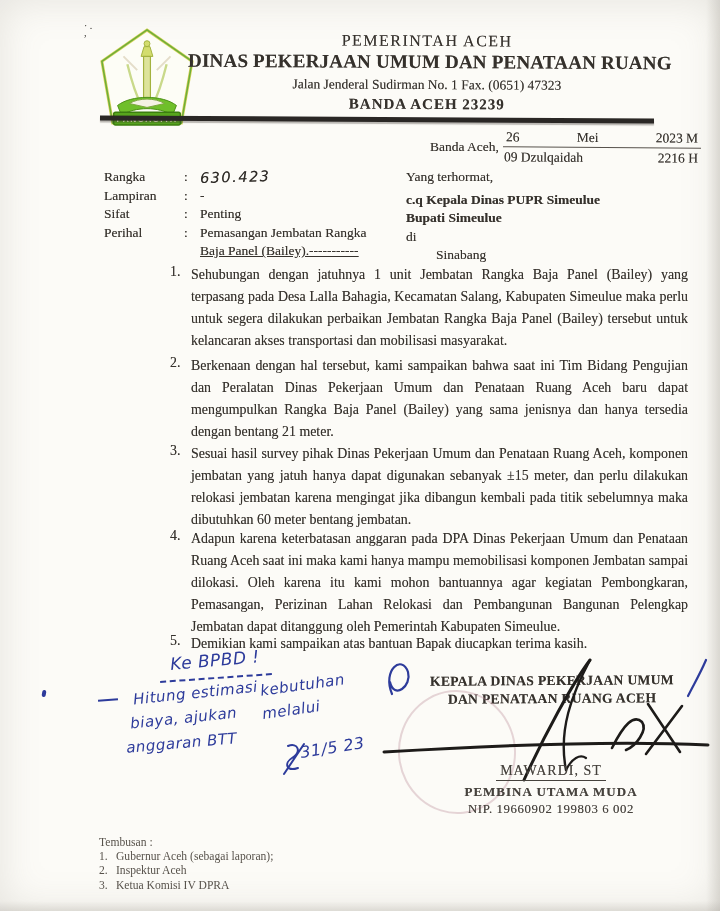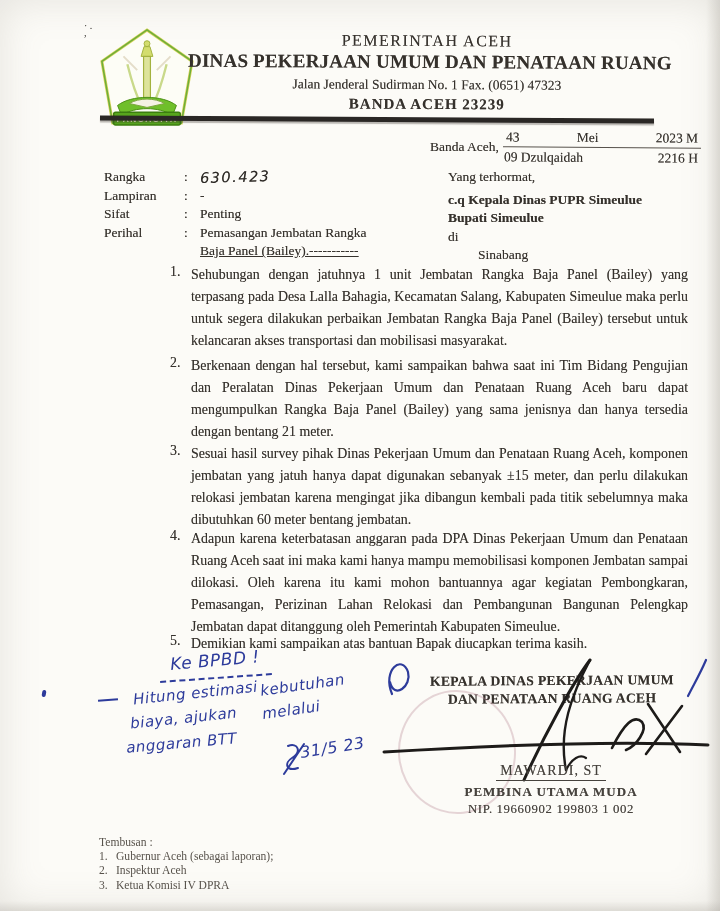--- a/index.html
+++ b/index.html
@@ -27,21 +27,21 @@
   .gdate-top{display:flex;justify-content:space-between;border-bottom:1.2px solid #57524c;padding:0 3px 1px 3px;}
   .gdate-bot{display:flex;justify-content:space-between;padding:2px 3px 0 1px;}
   
   .meta{position:absolute;left:104px;top:168px;width:310px;font-size:13.5px;line-height:18.6px;}
   .mrow{display:flex;}
   .mlabel{width:80px;}
   .msep{width:16px;text-align:left;}
   .hand-ink{font-family:"DejaVu Sans",sans-serif;font-style:italic;font-size:14.5px;letter-spacing:1.5px;
             transform:rotate(-1.5deg);display:inline-block;color:#2c2925;}
   .subject2{padding-left:96px;text-decoration:underline;}
-  .recipient{position:absolute;left:448px;top:168px;width:270px;font-size:13.5px;line-height:18.5px;}
+  .recipient{position:absolute;left:406px;top:168px;width:270px;font-size:13.5px;line-height:18.5px;}
   .r-bold{font-weight:bold;}
   .r-city{padding-left:30px;}
   .r-gap{height:4px;}
   
   .item{position:absolute;left:170px;width:518px;display:flex;font-size:13.9px;}
   .item .n{width:21px;flex:none;}
   .item .t{flex:1;text-align:justify;line-height:22px;}
   
   .hw{position:absolute;font-family:"DejaVu Sans",sans-serif;font-style:italic;color:#2d3b9b;
       font-size:15px;letter-spacing:.5px;white-space:nowrap;}
@@ -98,21 +98,21 @@
     <div class="hdr-gov">PEMERINTAH ACEH</div>
     <div class="hdr-agency">DINAS PEKERJAAN UMUM DAN PENATAAN RUANG</div>
     <div class="hdr-addr">Jalan Jenderal Sudirman No. 1 Fax. (0651) 47323</div>
     <div class="hdr-city">BANDA ACEH  23239</div>
   </div>
   <div class="rule"></div>
 
   <div class="place soft">Banda Aceh,</div>
   <div class="gdate soft">
     <div class="gdate-top">
-      <span>43</span>
+      <span>26</span>
       <span>Mei</span>
       <span>2023 M</span>
     </div>
     <div class="gdate-bot">
       <span>09 Dzulqaidah</span>
       <span>2216 H</span>
     </div>
   </div>
 
   <div class="meta soft">
@@ -199,21 +199,21 @@
     <path d="M148,128 C168,84 196,32 214,8" stroke="#1d1b19" stroke-width="3" fill="none" stroke-linecap="round"></path>
     <path d="M214,8 C196,42 182,78 190,118" stroke="#1d1b19" stroke-width="2.4" fill="none" stroke-linecap="round"></path>
     <path d="M190,118 C196,106 204,102 210,106" stroke="#1d1b19" stroke-width="2.2" fill="none" stroke-linecap="round"></path>
     <path d="M236,96 C248,72 258,62 266,70 C272,78 260,94 250,98" stroke="#1d1b19" stroke-width="2.6" fill="none" stroke-linecap="round"></path>
     <path d="M272,52 L304,100 M306,54 L270,102" stroke="#1d1b19" stroke-width="2.6" fill="none" stroke-linecap="round"></path>
   </svg>
 
   <div class="sig-id">
     <span class="sig-name soft">MAWARDI, ST</span>
     <div class="sig-rank soft">PEMBINA UTAMA MUDA</div>
-    <div class="sig-nip soft">NIP. 19660902 199803 1 002</div>
+    <div class="sig-nip soft">NIP. 19660902 199803 6 002</div>
   </div>
 
   <div class="copies">
     <div>Tembusan :</div>
     <div class="crow">
       <span class="cnum">1.</span>
       <span>Gubernur Aceh (sebagai laporan);</span>
     </div>
     <div class="crow">
       <span class="cnum">2.</span>

